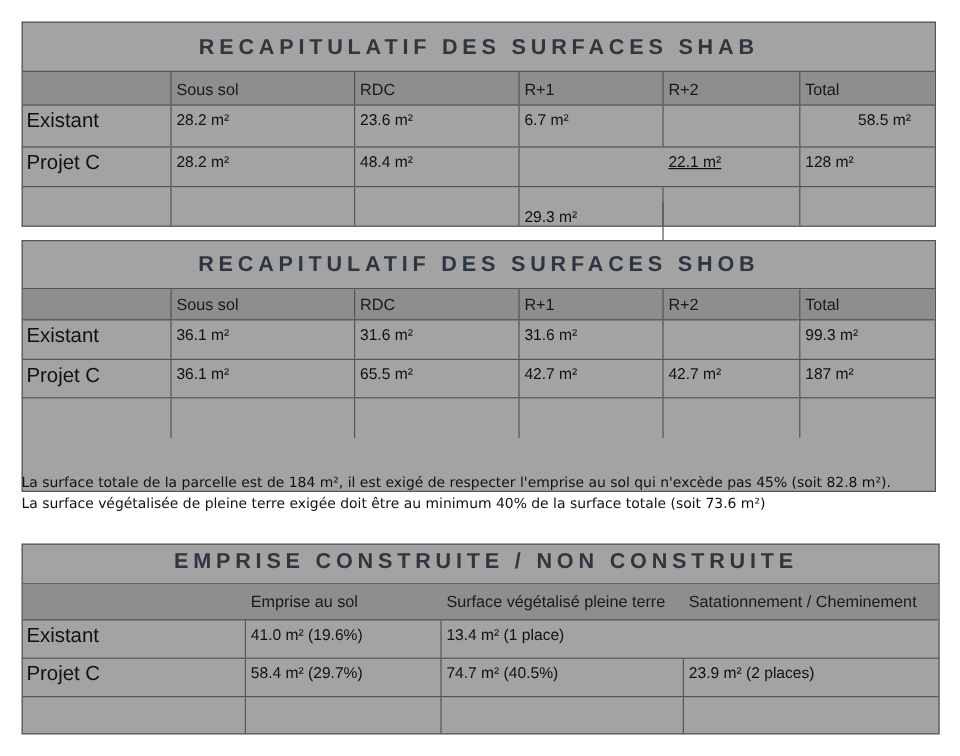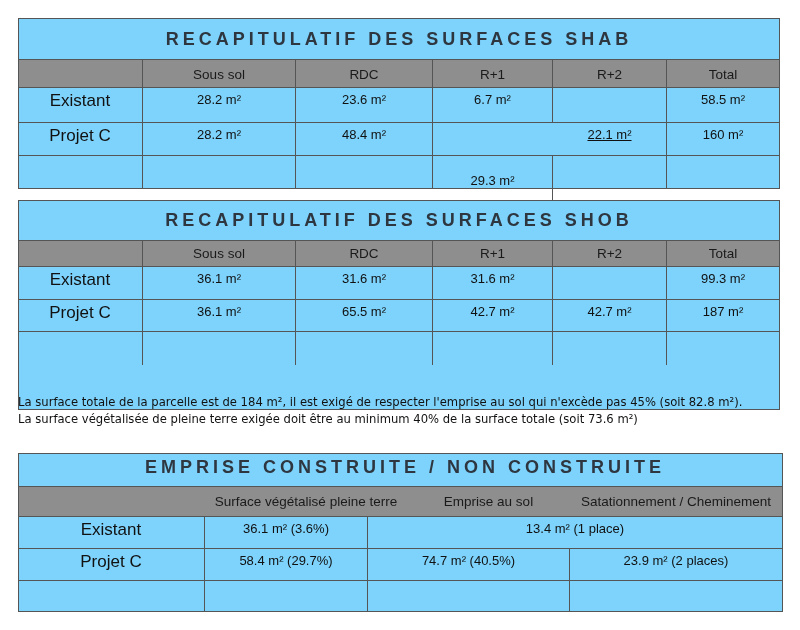--- a/index.html
+++ b/index.html
@@ -1,19 +1,19 @@
 <!DOCTYPE html>
 <html><head>
 <meta charset="utf-8">
 <style>
   html, body { margin: 0; padding: 0; background: #ffffff; }
   body { width: 800px; height: 630px; position: relative; overflow: hidden; font-family: "Liberation Sans", sans-serif; color: #111; }
-  .tbl { position: absolute; border: 1.5px solid #555; box-sizing: border-box; background: #7dd3fc; }
+  .tbl { position: absolute; border: 1.5px solid #555; box-sizing: border-box; background: #a3a3a3; }
   .tbl .title { position: absolute; left: 0; right: 0; top: 0; display: flex; align-items: center; justify-content: center; font-weight: bold; color: #2e3640; letter-spacing: 4px; font-size: 18px; border-bottom: 1.5px solid #555; box-sizing: border-box; }
-  .tbl .row { position: absolute; left: 0; right: 0; display: flex; box-sizing: border-box; border-bottom: 1.5px solid #555; text-align: center; }
+  .tbl .row { position: absolute; left: 0; right: 0; display: flex; box-sizing: border-box; border-bottom: 1.5px solid #555; }
   .tbl .row:last-child { border-bottom: none; }
   .tbl .row.head { background: #8e8e8e; }
   .tbl .cell { box-sizing: border-box; border-right: 1.5px solid #555; height: 100%; padding: 4px 4px 0 4px; font-size: 13px; color: #111; overflow: hidden; white-space: nowrap; }
   .tbl .cell:last-child { border-right: none; }
   .tbl .row.head .cell { font-size: 13.5px; padding-top: 7px; color: #1a1a1a; }
   .tbl .cell.label { font-size: 17px; padding: 3px 4px 0 3px; }
   .note { position: absolute; left: 18px; font-family: "DejaVu Sans", sans-serif; font-size: 11.6px; color: #111; white-space: nowrap; }
 </style>
 </head>
 <body>
@@ -27,29 +27,29 @@
     <div class="cell" style="width:120px;">R+1</div>
     <div class="cell" style="width:114px;">R+2</div>
     <div class="cell" style="flex:1;">Total</div>
   </div>
   <div class="row" style="top:69px; height:35px;">
     <div class="cell label" style="width:124px;">Existant</div>
     <div class="cell" style="width:153px;">28.2 m²</div>
     <div class="cell" style="width:137px;">23.6 m²</div>
     <div class="cell" style="width:120px;">6.7 m²</div>
     <div class="cell" style="width:114px;"></div>
-    <div class="cell" style="flex:1;">58.5 m²</div>
+    <div class="cell" style="flex:1;margin-left:44px;">58.5 m²</div>
   </div>
   <div class="row" style="top:104px; height:33px;">
     <div class="cell label" style="width:124px;">Projet C</div>
     <div class="cell" style="width:153px;">28.2 m²</div>
     <div class="cell" style="width:137px;">48.4 m²</div>
     <div class="cell" style="width:120px;margin-top:46px;">29.3 m²</div>
     <div class="cell" style="width:114px;text-decoration:underline;">22.1 m²</div>
-    <div class="cell" style="flex:1;">160 m²</div>
+    <div class="cell" style="flex:1;">128 m²</div>
   </div>
   <div class="row" style="top:137px; height:32px;">
     <div class="cell label" style="width:124px;"></div>
     <div class="cell" style="width:153px;"></div>
     <div class="cell" style="width:137px;"></div>
     <div class="cell" style="width:120px;"></div>
     <div class="cell" style="width:114px;"></div>
     <div class="cell" style="flex:1;"></div>
   </div>
 </div>
@@ -90,27 +90,27 @@
   </div>
 </div>
 
 <div class="note" style="top:395px;">La surface totale de la parcelle est de 184 m², il est exigé de respecter l'emprise au sol qui n'excède pas 45% (soit 82.8 m²).</div>
 <div class="note" style="top:412px;">La surface végétalisée de pleine terre exigée doit être au minimum 40% de la surface totale (soit 73.6 m²)</div>
 
 <div class="tbl" style="left:18px; top:453px; width:765px; height:159px;">
   <div class="title" style="height:33px; justify-content:flex-start; padding-left:126px; padding-bottom:6px;">EMPRISE CONSTRUITE / NON CONSTRUITE</div>
   <div class="row head" style="top:33px; height:30px;">
     <div class="cell" style="width:186px; border-right:none;"></div>
+    <div class="cell" style="width:163px; border-right:none;">Emprise au sol</div>
     <div class="cell" style="width:202px; border-right:none;">Surface végétalisé pleine terre</div>
-    <div class="cell" style="width:163px; border-right:none;">Emprise au sol</div>
     <div class="cell" style="flex:1;">Satationnement / Cheminement</div>
   </div>
   <div class="row" style="top:63px; height:32px;">
     <div class="cell label" style="width:186px;">Existant</div>
-    <div class="cell" style="width:163px;">36.1 m² (3.6%)</div>
+    <div class="cell" style="width:163px;">41.0 m² (19.6%)</div>
     <div class="cell" style="flex:1;">13.4 m² (1 place)</div>
   </div>
   <div class="row" style="top:95px; height:32px;">
     <div class="cell label" style="width:186px;">Projet C</div>
     <div class="cell" style="width:163px;">58.4 m² (29.7%)</div>
     <div class="cell" style="width:202px;">74.7 m² (40.5%)</div>
     <div class="cell" style="flex:1;">23.9 m² (2 places)</div>
   </div>
   <div class="row" style="top:127px; height:30px;">
     <div class="cell label" style="width:186px;"></div>

